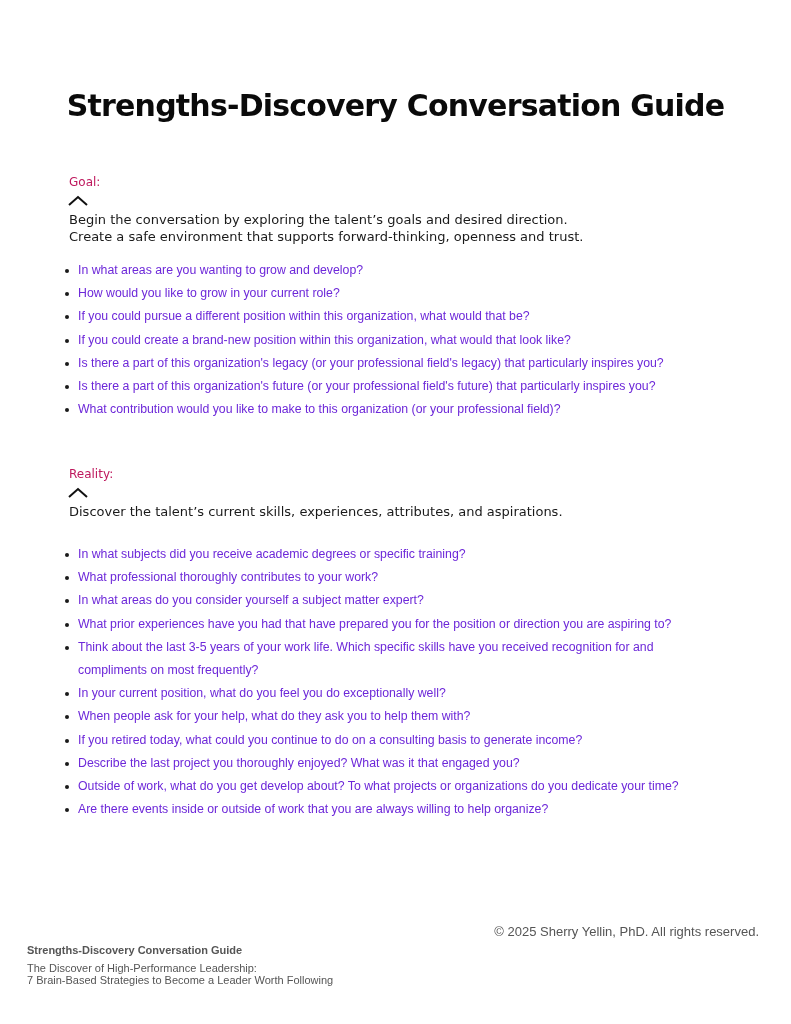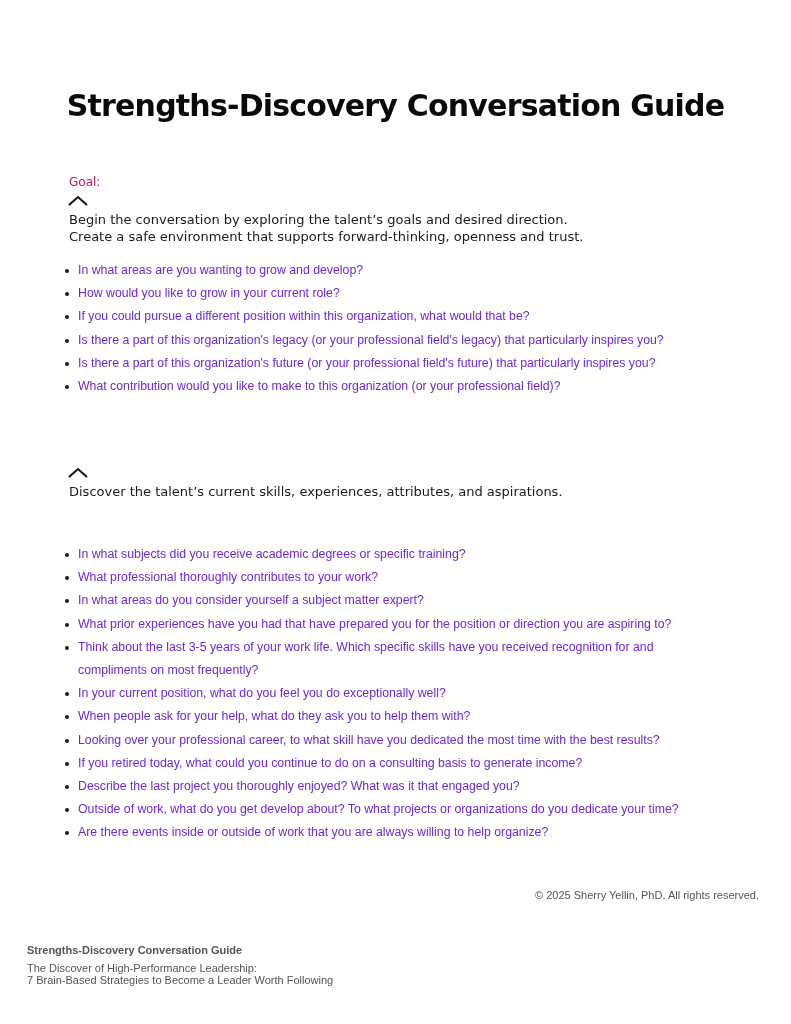--- a/index.html
+++ b/index.html
@@ -30,21 +30,21 @@
       font-family: "Liberation Sans", sans-serif; font-size: 12.3px; color: #6d28d9;
       line-height: 23.2px;
     }
     ul.questions li::before {
       content: ""; position: absolute; left: 1px; top: 10px;
       width: 4px; height: 4px; border-radius: 50%; background: #1a1a1a;
     }
     .footer-left { position: absolute; left: 27px; top: 943px; font-family: "Liberation Sans", sans-serif; color: #555; }
     .footer-title { font-size: 11px; font-weight: bold; line-height: 14px; }
     .footer-sub { font-size: 11px; line-height: 12px; margin-top: 5px; }
-    .footer-right { position: absolute; right: 32px; top: 888px; font-family: "Liberation Sans", sans-serif; font-size: 11px; color: #555; line-height: 14px; }
+    .footer-right { position: absolute; right: 32px; top: 925px; font-family: "Liberation Sans", sans-serif; font-size: 13px; color: #555; line-height: 14px; }
   </style>
 </head>
 <body>
 
 <h1 class="title">Strengths-Discovery Conversation Guide</h1>
 
 <div class="section" style="top:172px;">
   <h2 class="section-heading">Goal:</h2>
   <svg class="caret" viewBox="0 0 22 12">
     <polyline points="2,11 11,3 20,11" fill="none" stroke="#111" stroke-width="2"></polyline>
@@ -52,43 +52,44 @@
   <p class="intro">
     <span>Begin the conversation by exploring the talent’s goals and desired direction.</span><br>
     <span>Create a safe environment that supports forward-thinking, openness and trust.</span>
   </p>
 </div>
 
 <ul class="questions" style="top:259px;">
   <li>In what areas are you wanting to grow and develop?</li>
   <li>How would you like to grow in your current role?</li>
   <li>If you could pursue a different position within this organization, what would that be?</li>
+  <li>If you could create a brand-new position within this organization, what would that look like?</li>
   <li>Is there a part of this organization's legacy (or your professional field's legacy) that particularly inspires you?</li>
   <li>Is there a part of this organization's future (or your professional field's future) that particularly inspires you?</li>
   <li>What contribution would you like to make to this organization (or your professional field)?</li>
 </ul>
 
 <div class="section" style="top:464px;">
+  <h2 class="section-heading">Reality:</h2>
   <svg class="caret" viewBox="0 0 22 12">
     <polyline points="2,11 11,3 20,11" fill="none" stroke="#111" stroke-width="2"></polyline>
   </svg>
   <p class="intro">
     <span>Discover the talent’s current skills, experiences, attributes, and aspirations.</span>
   </p>
 </div>
 
 <ul class="questions" style="top:543px;">
   <li>In what subjects did you receive academic degrees or specific training?</li>
   <li>What professional thoroughly contributes to your work?</li>
   <li>In what areas do you consider yourself a subject matter expert?</li>
   <li>What prior experiences have you had that have prepared you for the position or direction you are aspiring to?</li>
   <li style="width:640px;">Think about the last 3-5 years of your work life. Which specific skills have you received recognition for and compliments on most frequently?</li>
   <li>In your current position, what do you feel you do exceptionally well?</li>
   <li>When people ask for your help, what do they ask you to help them with?</li>
-  <li>Looking over your professional career, to what skill have you dedicated the most time with the best results?</li>
   <li>If you retired today, what could you continue to do on a consulting basis to generate income?</li>
   <li>Describe the last project you thoroughly enjoyed? What was it that engaged you?</li>
   <li>Outside of work, what do you get develop about? To what projects or organizations do you dedicate your time?</li>
   <li>Are there events inside or outside of work that you are always willing to help organize?</li>
 </ul>
 
 <div class="footer-left">
   <div class="footer-title">Strengths-Discovery Conversation Guide</div>
   <div class="footer-sub">
     <div>The Discover of High-Performance Leadership:</div>

